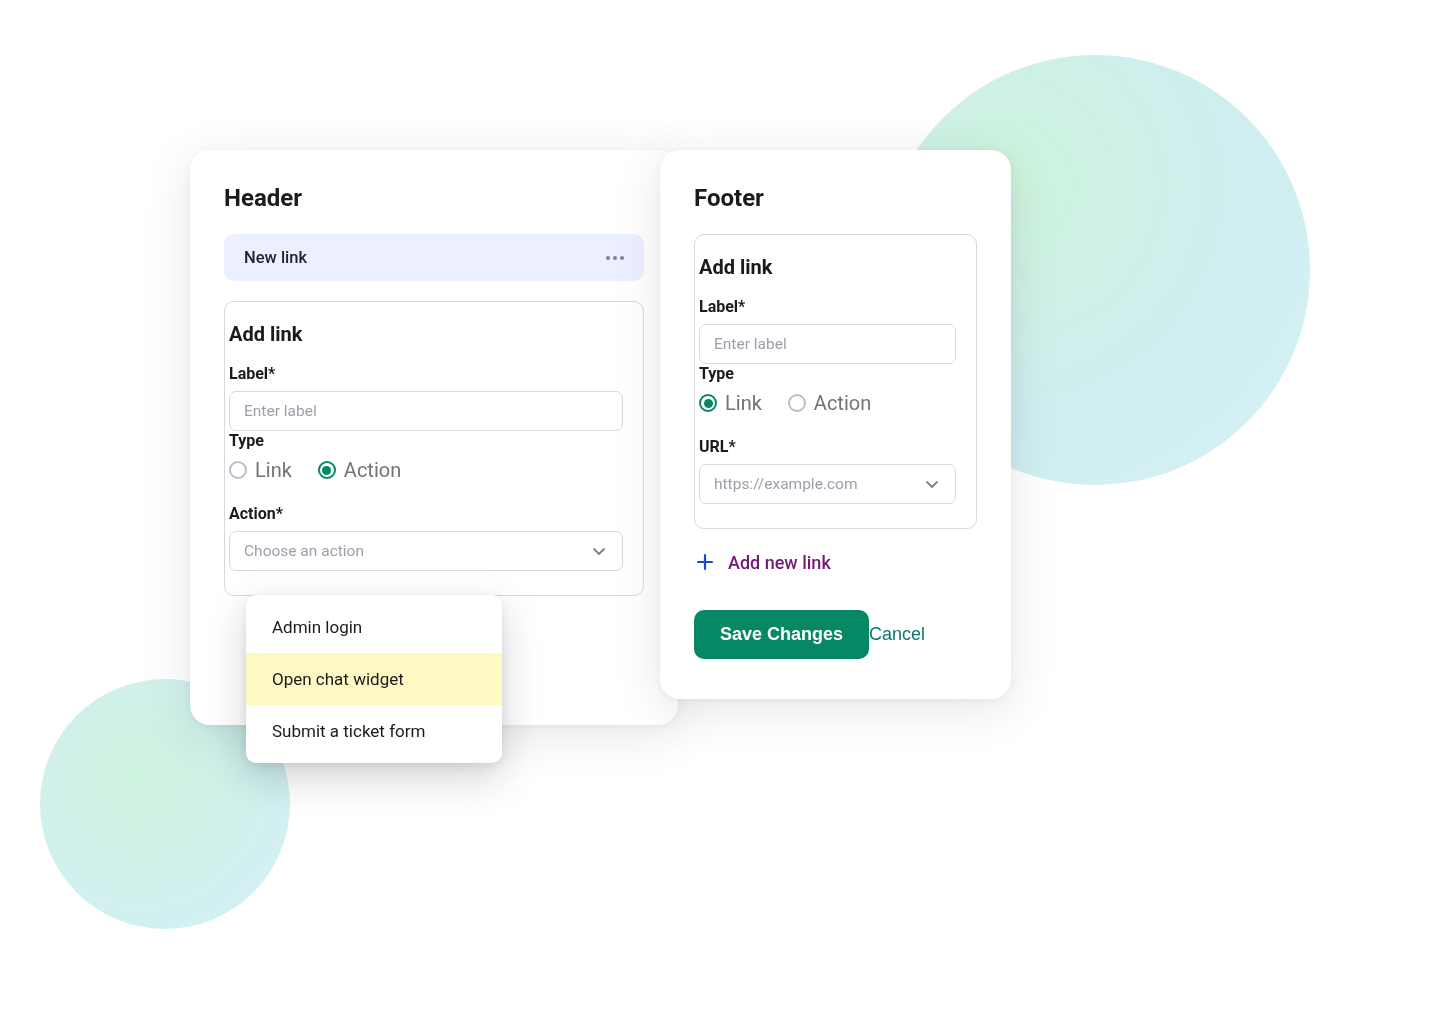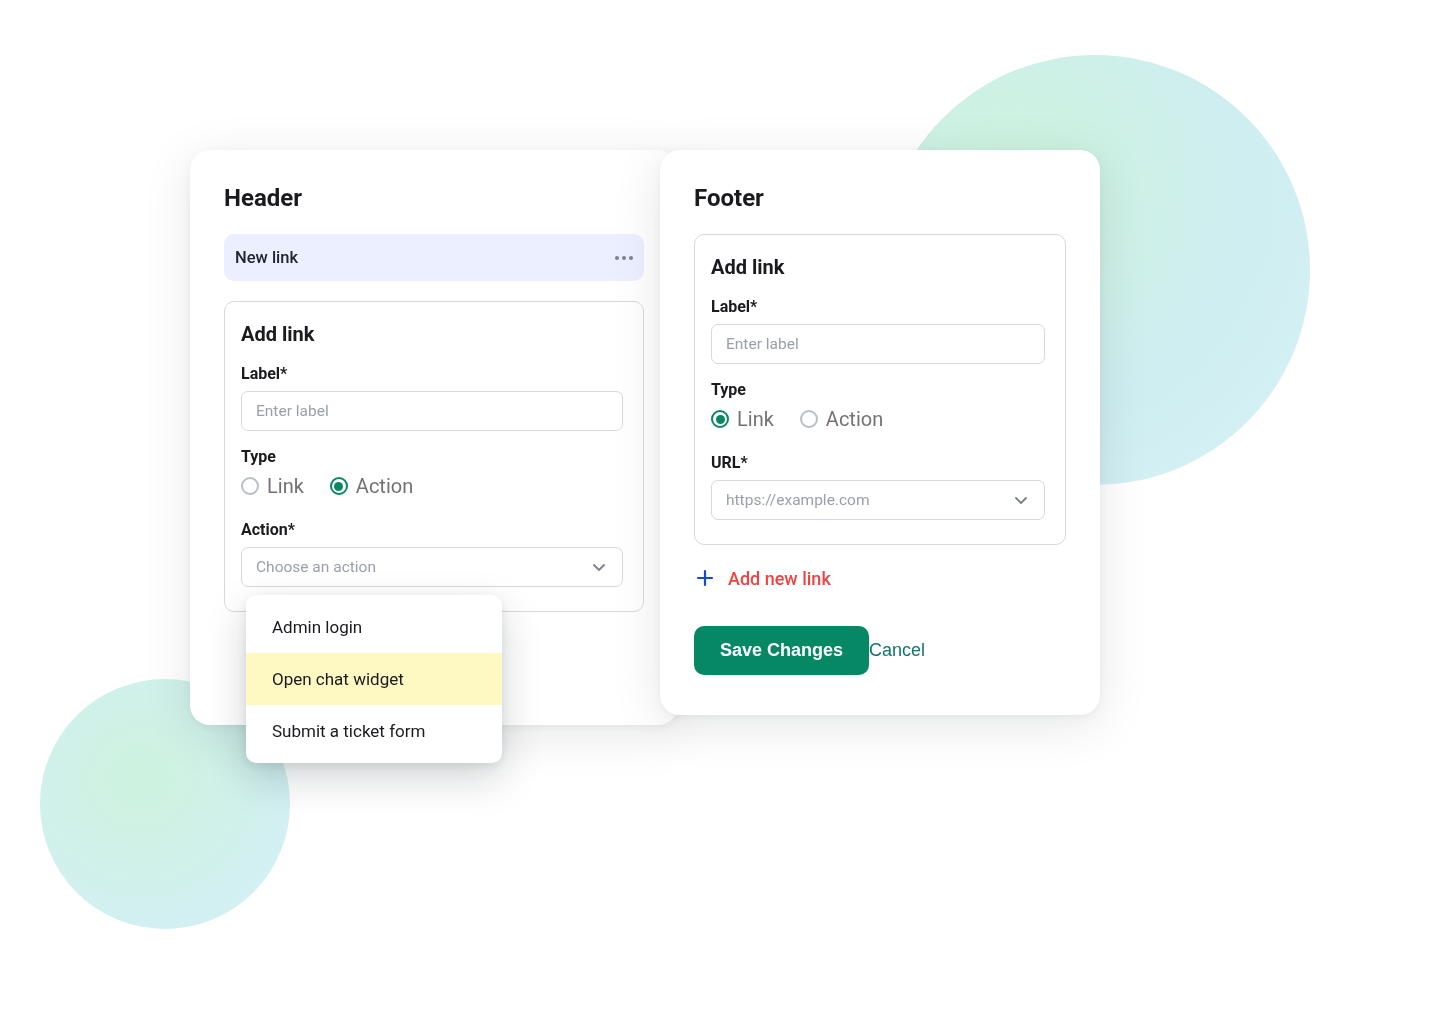--- a/index.html
+++ b/index.html
@@ -53,37 +53,37 @@
   .card-header-left {
     left: 190px;
     top: 150px;
     width: 488px;
     min-height: 575px;
   }
 
   .card-footer-right {
     left: 660px;
     top: 150px;
-    width: 440px;
+    width: 351px;
   }
 
   .card-title {
     font-size: 24px;
     font-weight: 700;
     color: #1a1a1f;
     margin-bottom: 22px;
   }
 
   .pill {
     display: flex;
     align-items: center;
     justify-content: space-between;
     background: #ecefff;
     border-radius: 10px;
-    padding: 14px 11px;
+    padding: 14px 20px;
     margin-bottom: 20px;
   }
   .pill-label {
     font-size: 16.5px;
     color: #20252e;
     font-weight: 500;
   }
   .pill-dots {
     display: inline-flex;
     gap: 3px;
@@ -92,21 +92,21 @@
     width: 4px;
     height: 4px;
     background: #7b80a0;
     border-radius: 50%;
     display: block;
   }
 
   .form-box {
     border: 1.5px solid #d6d9df;
     border-radius: 10px;
-    padding: 20px 20px 24px 16px;
+    padding: 20px 20px 24px 4px;
     position: relative;
   }
   .form-box-title {
     font-size: 20px;
     font-weight: 700;
     color: #1a1a1f;
     margin-bottom: 18px;
   }
 
   .field-label {
@@ -124,21 +124,21 @@
     border-radius: 7px;
     padding: 10px 14px;
     font-size: 15.5px;
     color: #1a1a1f;
     background: #fff;
     outline: none;
     font-family: inherit;
   }
   .text-input::placeholder { color: #9aa0ab; }
 
-  .field-block { margin-bottom: 16px; }
+  .field-block { }
 
   .radio-row {
     display: flex;
     gap: 26px;
     align-items: center;
     margin-top: 6px;
   }
   .radio-opt {
     display: inline-flex;
     align-items: center;
@@ -214,21 +214,21 @@
   }
   .dropdown-item.hover {
     background: #fef9c3;
   }
 
   .add-new-link {
     display: inline-flex;
     align-items: center;
     gap: 12px;
     margin-top: 22px;
-    color: #ef4444;
+    color: #701a75;
     font-size: 18px;
     font-weight: 500;
     cursor: pointer;
   }
   .add-new-link .plus {
     width: 22px; height: 22px;
     display: inline-flex; align-items: center; justify-content: center;
   }
 
   .button-row {

